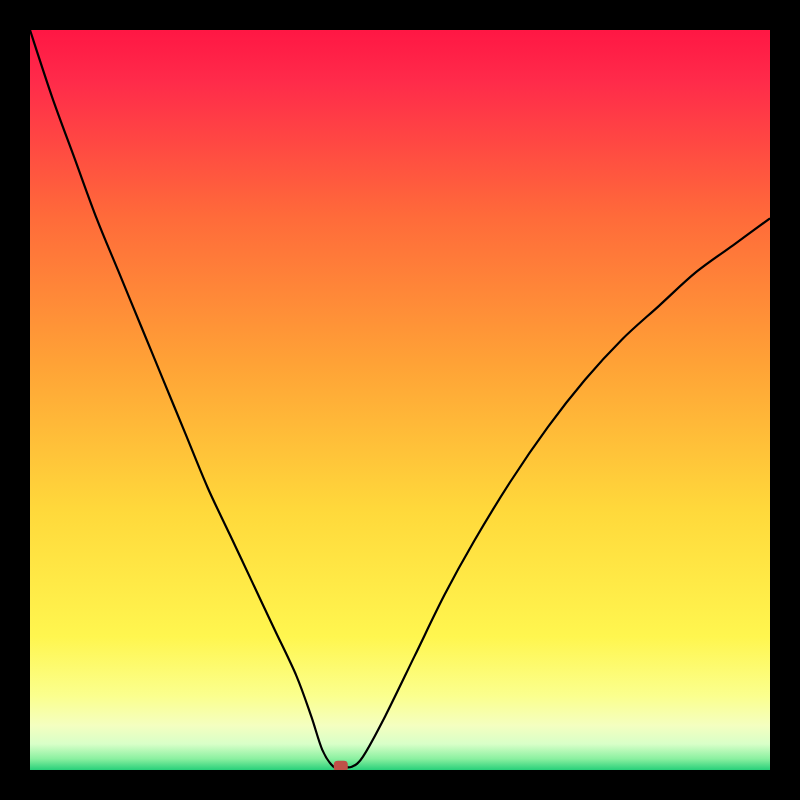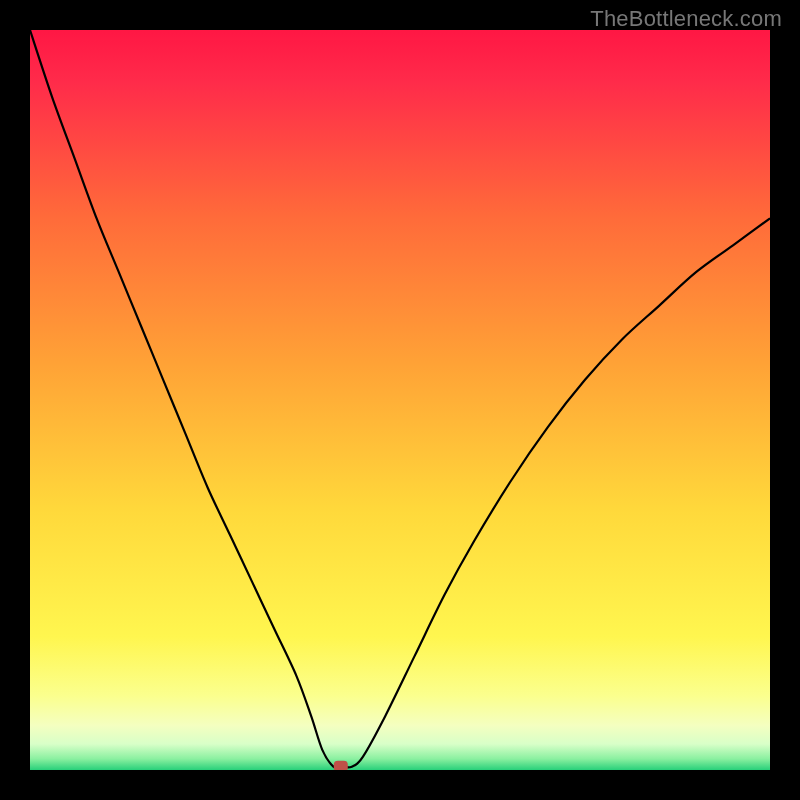--- a/index.html
+++ b/index.html
@@ -48,21 +48,20 @@
   }
   .marker {
     fill: #c05048;
     stroke: none;
   }
 </style>
 </head>
 <body>
 
 <div class="frame">
-  <div class="watermark">TheBottleneck.com</div>
 
   <div class="plot-area">
     <svg id="chart-svg" width="740" height="740" viewBox="0 0 740 740" preserveAspectRatio="none">
       <defs>
         <linearGradient id="bg-grad" x1="0" y1="0" x2="0" y2="1">
             <stop offset="0%" stop-color="#ff1744"></stop>
             <stop offset="7.000000000000001%" stop-color="#ff2b4a"></stop>
             <stop offset="25%" stop-color="#ff6a3a"></stop>
             <stop offset="45%" stop-color="#ffa236"></stop>
             <stop offset="65%" stop-color="#ffd93b"></stop>

